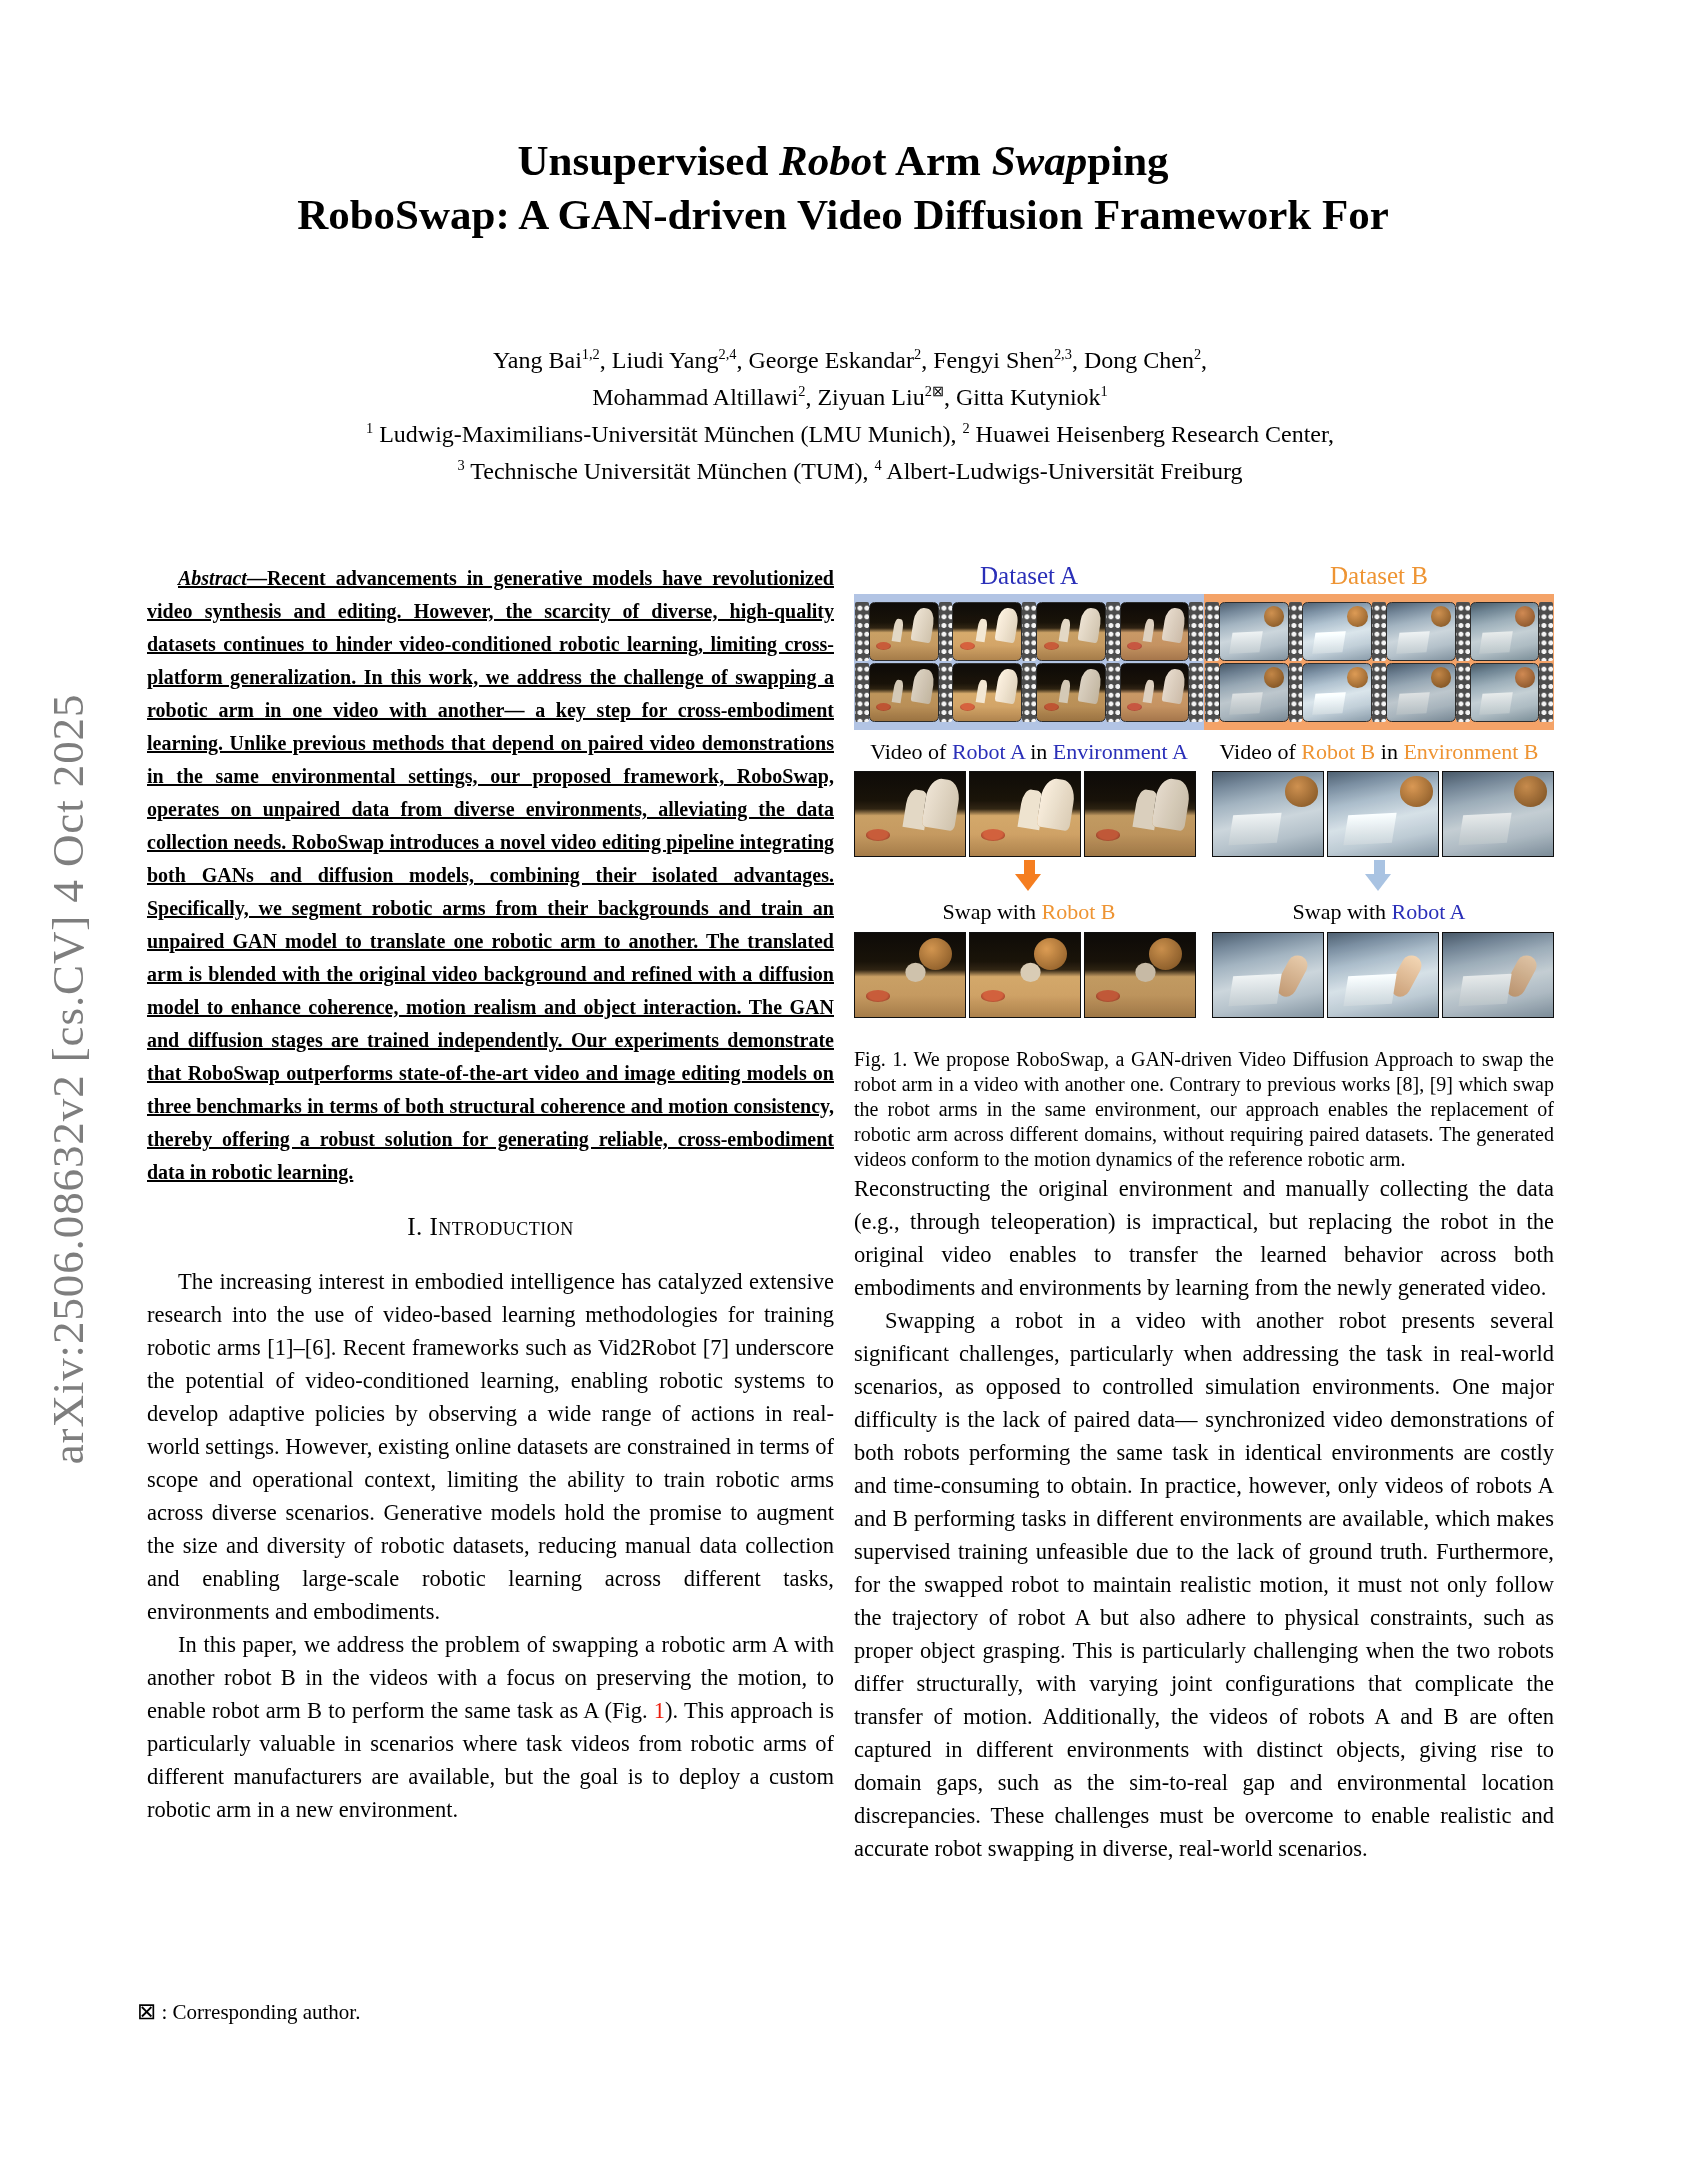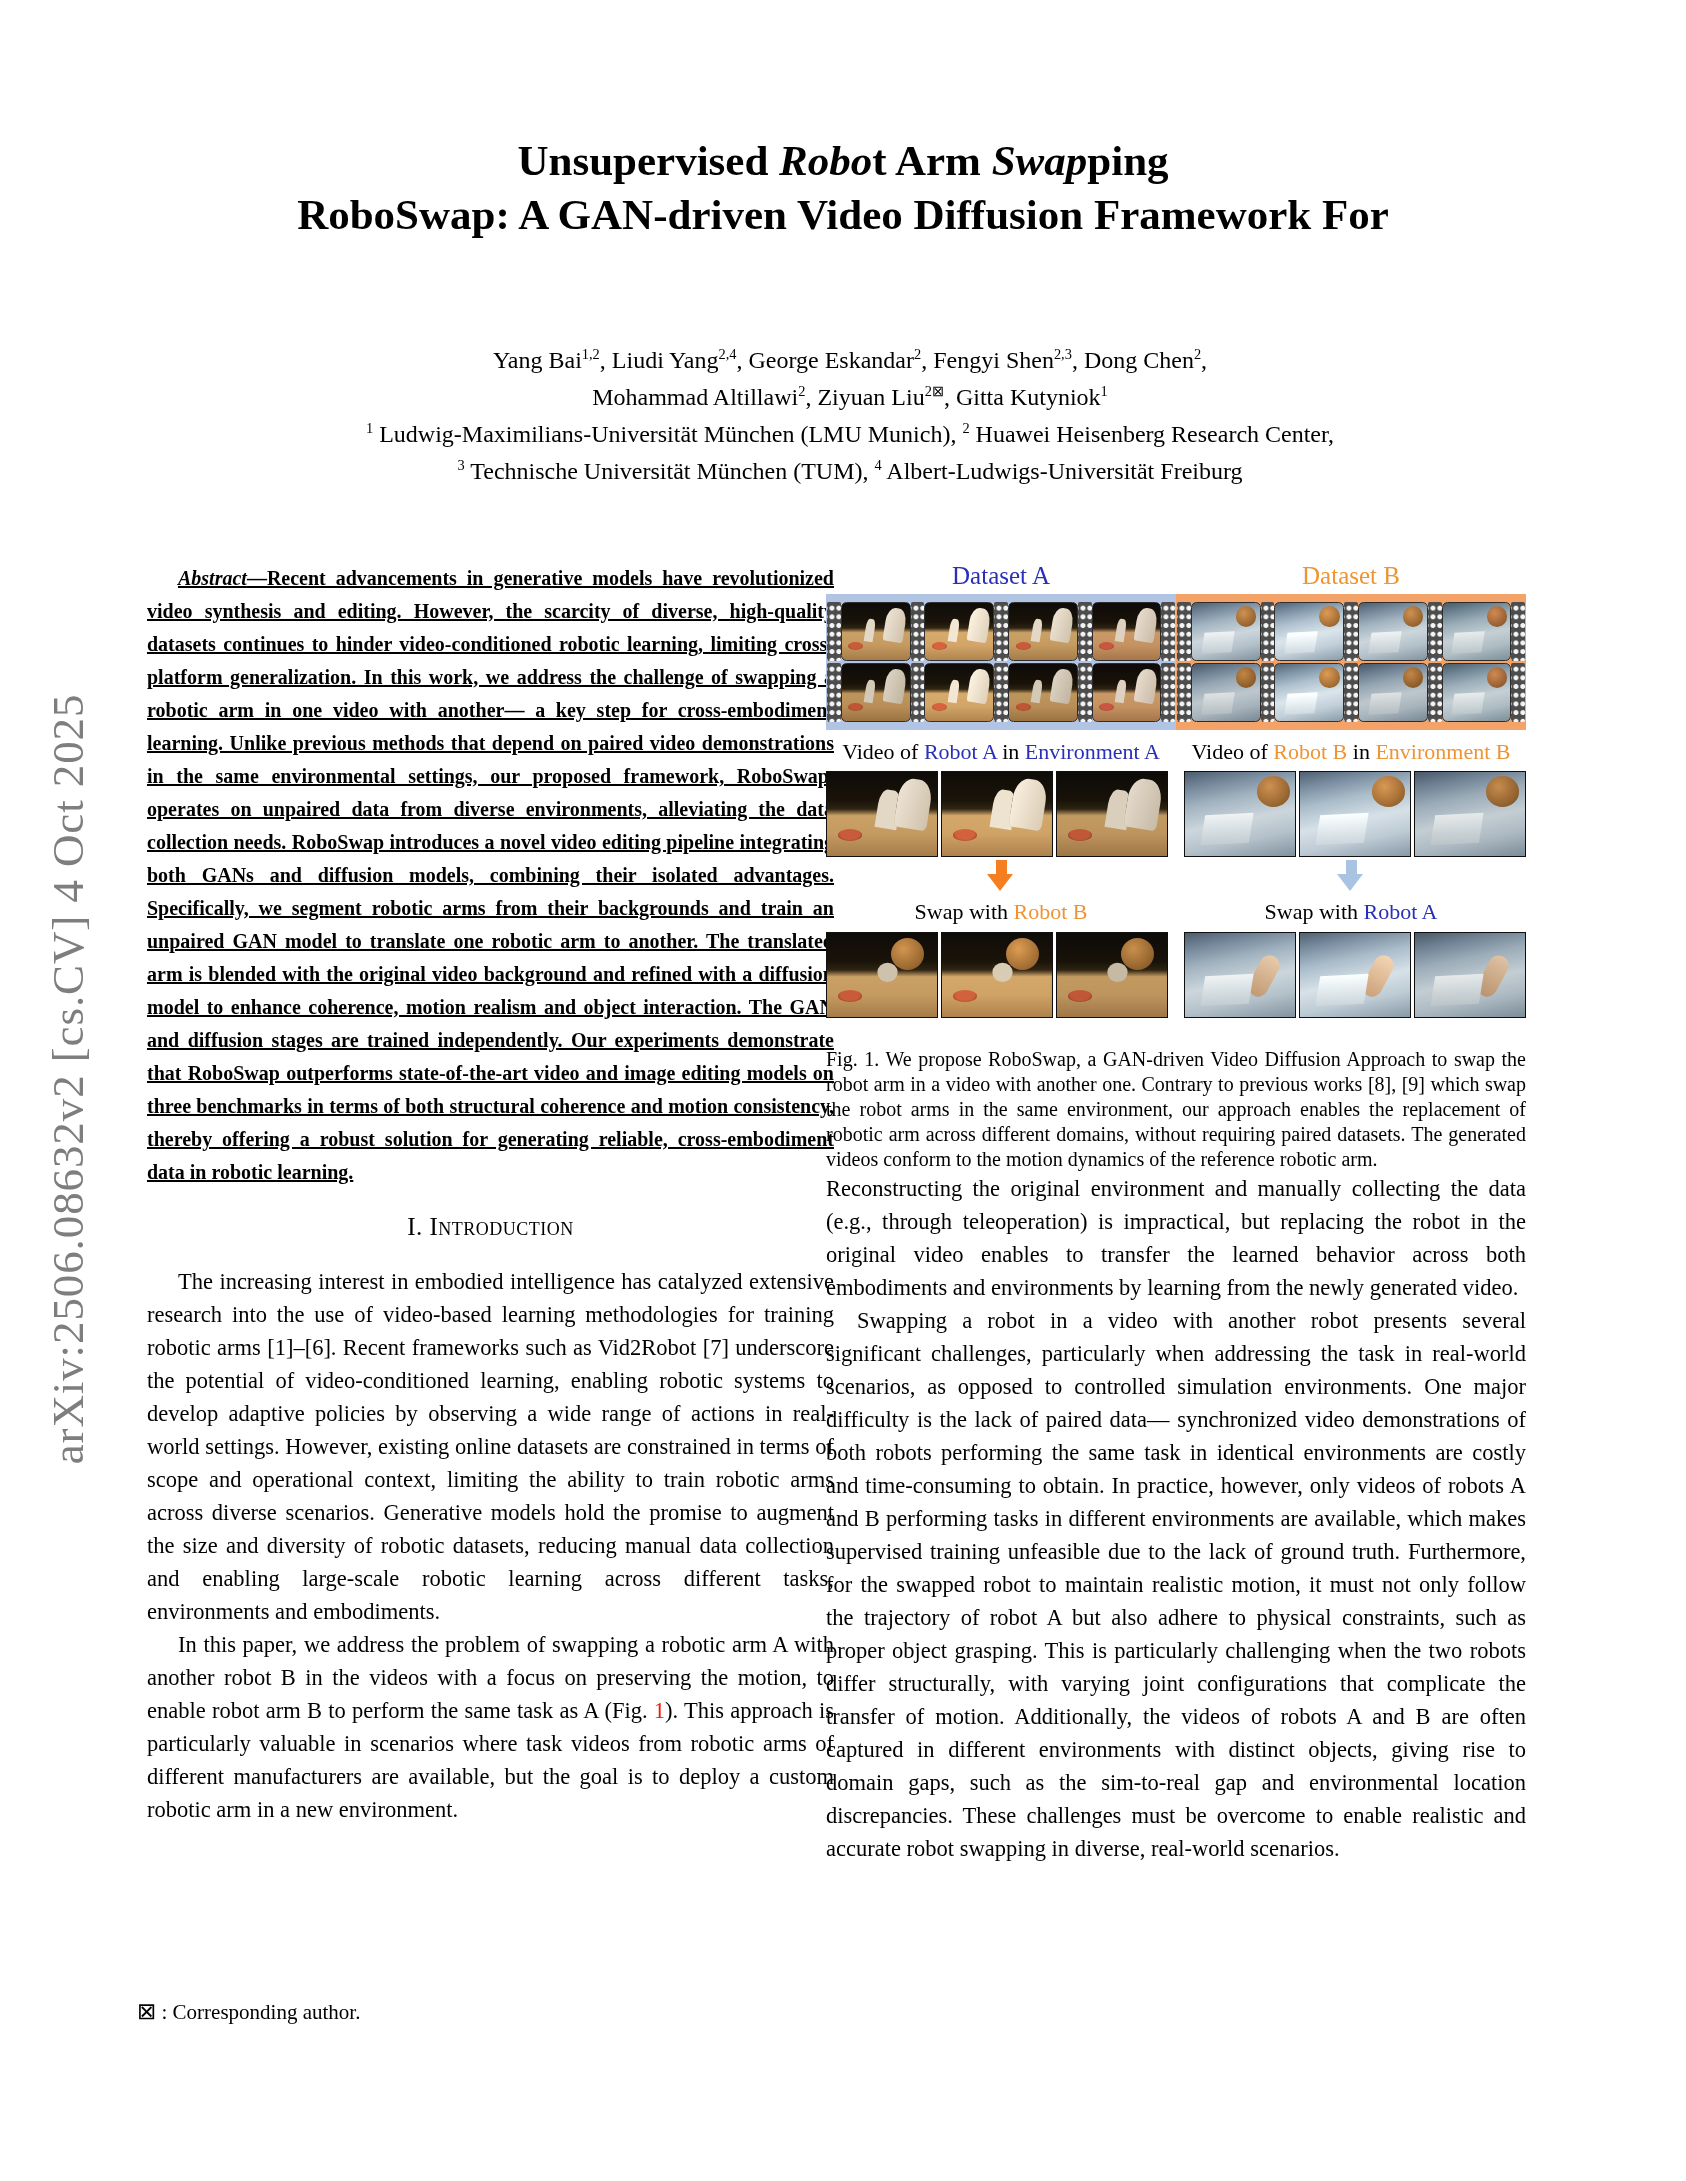--- a/index.html
+++ b/index.html
@@ -28,21 +28,21 @@
     font-weight:bold;font-size:43px;line-height:54px;
   }
   .authors{
     position:absolute;top:342px;left:0;width:1686px;text-align:center;
     font-size:24px;line-height:37px;padding-left:7px;
   }
 
   
   .col{position:absolute;top:562px;text-align:justify;}
   .col-left{left:147px;width:687px;}
-  .col-right{left:826px;width:700px;}
+  .col-right{left:854px;width:700px;}
 
   .abstract{
     margin:0 0 24px 0;font-weight:bold;font-size:20px;line-height:33px;
     text-indent:31px;
     text-decoration:underline;
   }
   .section-heading{
     margin:13px 0 24px 0;text-align:center;font-weight:normal;
     font-size:25px;font-variant:small-caps;letter-spacing:0.5px;
   }

